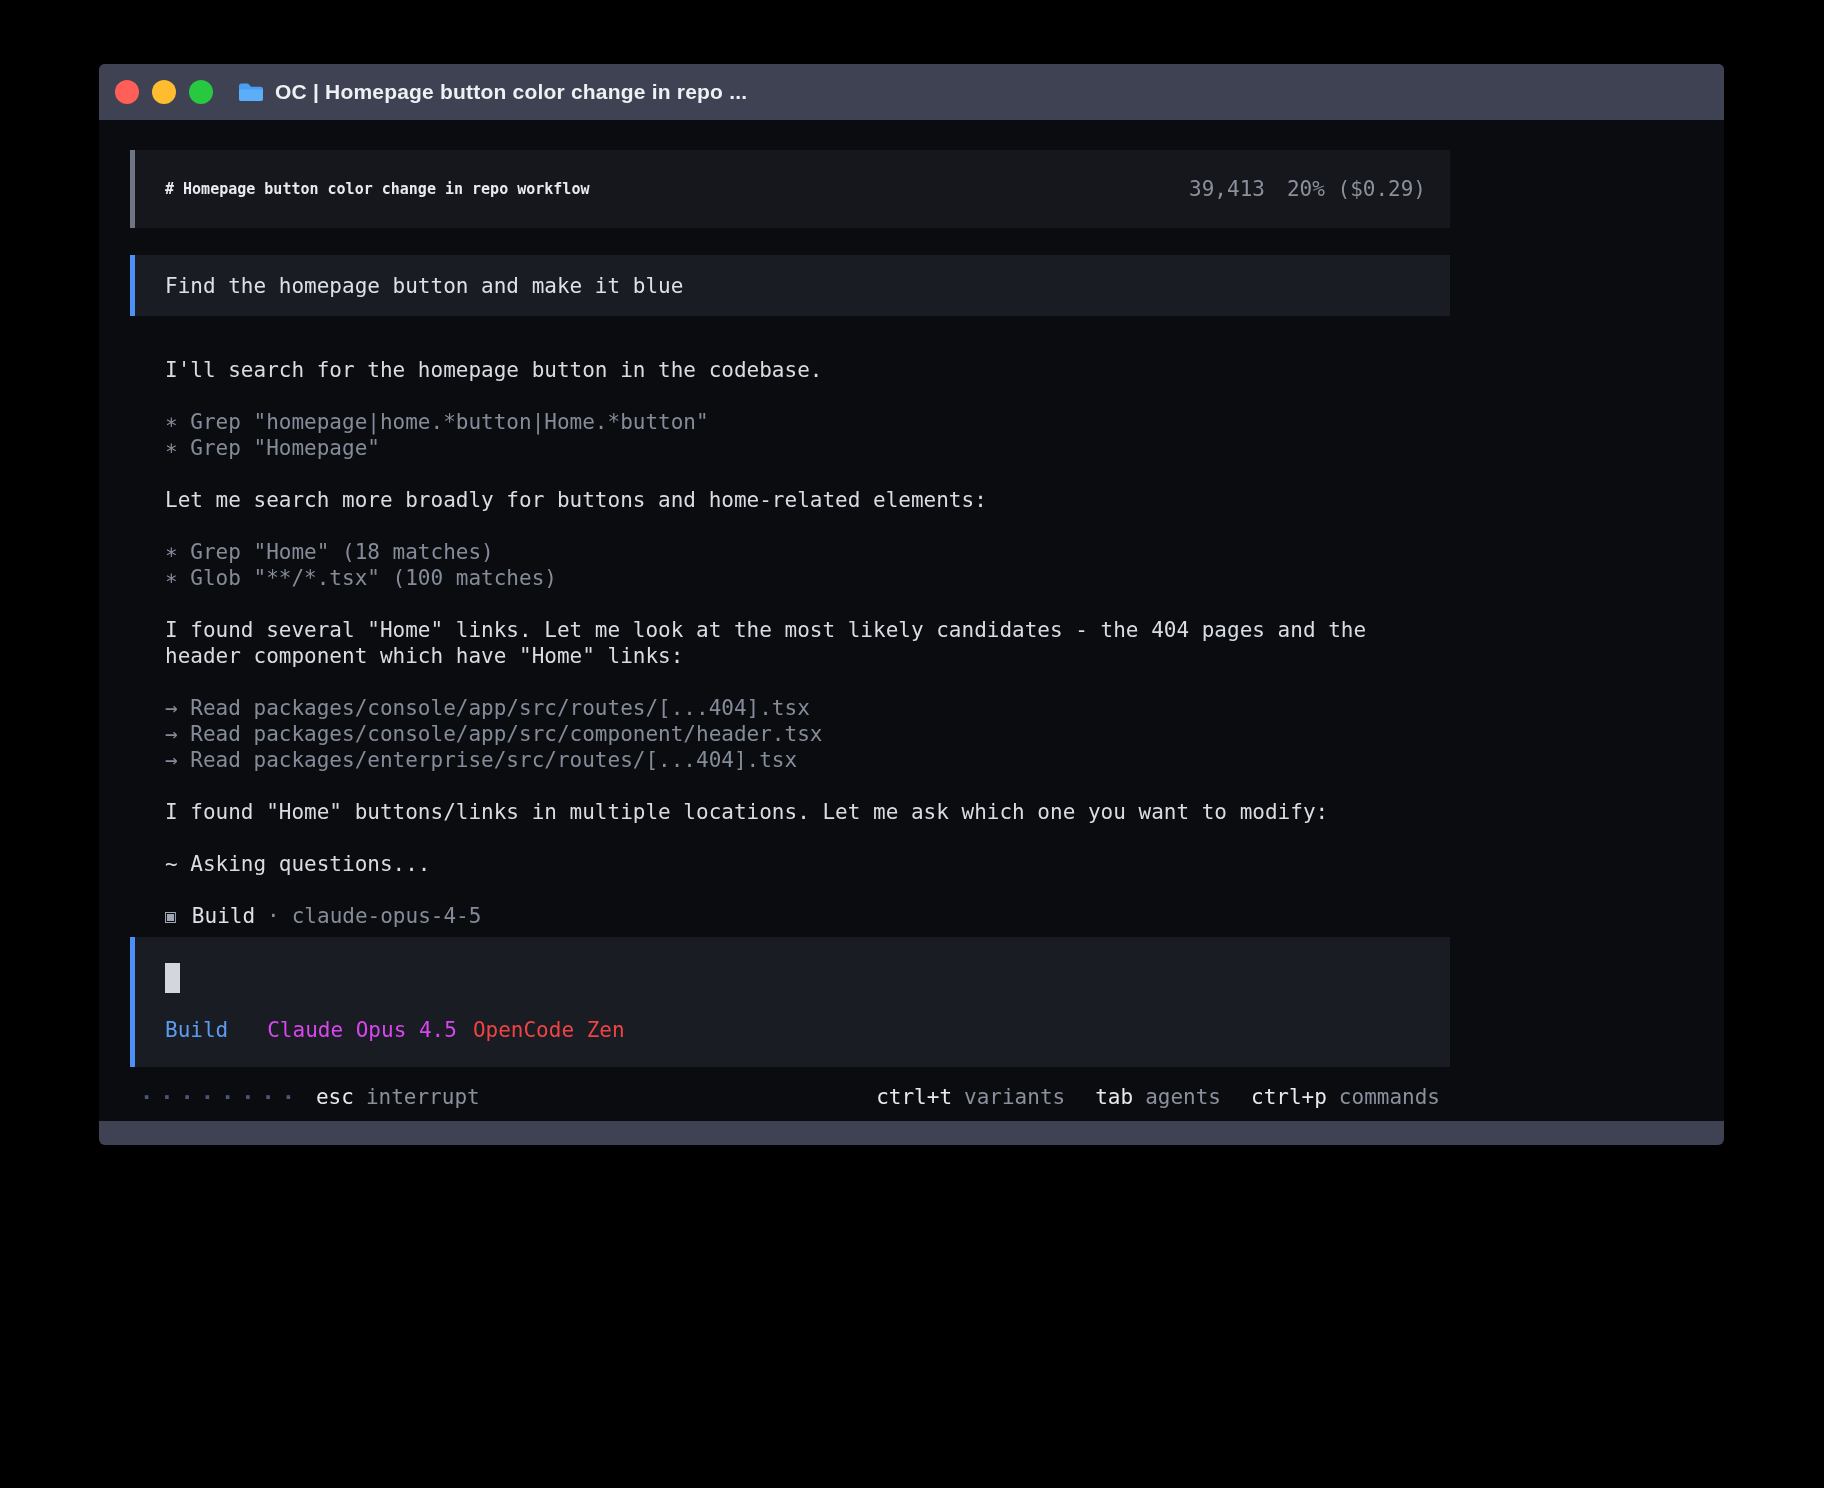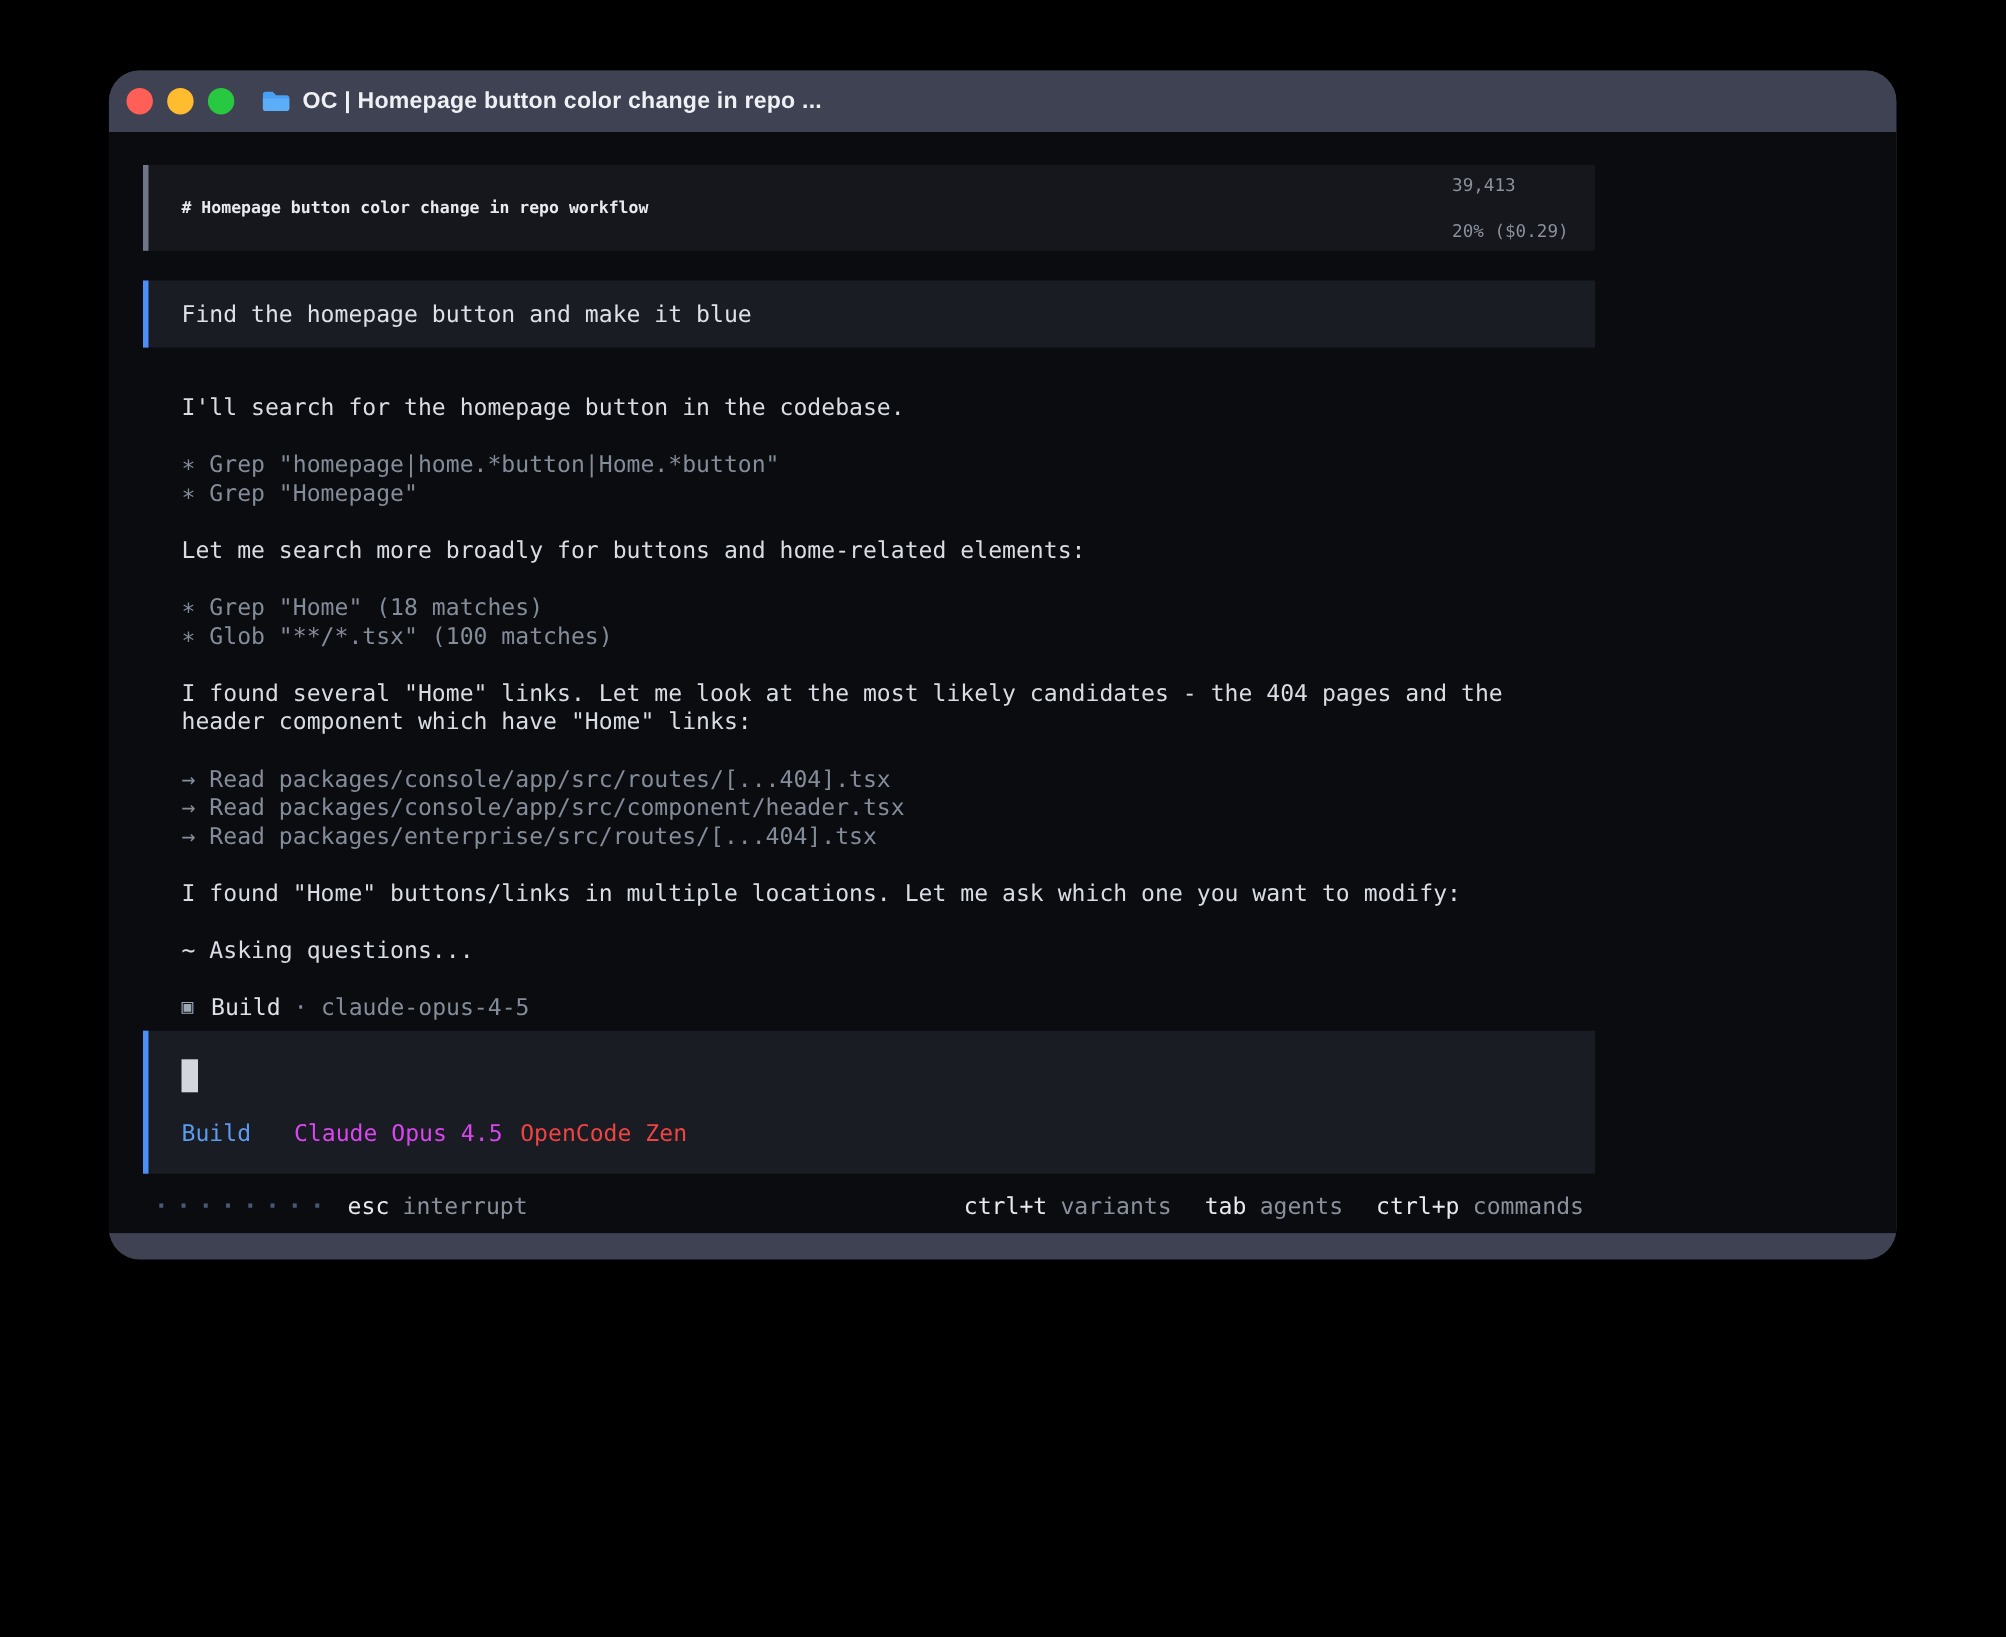--- a/index.html
+++ b/index.html
@@ -1,21 +1,21 @@
 <!DOCTYPE html>
 <html><head>
 <meta charset="utf-8">
 <style>
   * { margin:0; padding:0; box-sizing:border-box; }
   html,body { width:1824px; height:1488px; background:#000000; overflow:hidden; }
   body { font-family:"DejaVu Sans Mono", monospace; }
 
   .window {
     position:absolute; left:99px; top:64px; width:1625px; height:1081px;
-    background:#3e4252; border-radius:28px; overflow:hidden;
+    background:#3e4252; border-radius:6px; overflow:hidden;
   }
 
   
   .titlebar {
     height:56px; display:flex; align-items:center; padding-left:16px;
     background:#3e4252;
   }
   .lights { display:flex; align-items:center; gap:13px; }
   .light { width:24px; height:24px; border-radius:50%; display:inline-block; }
   .light.red { background:#ff5f57; }
@@ -33,21 +33,21 @@
     position:relative; overflow:hidden;
   }
   .block { margin-left:31px; width:1320px; }
 
   .session-header {
     margin-top:30px; height:78px; background:#15171d; border-left:5px solid #6e7585;
     display:flex; align-items:center; justify-content:space-between;
     padding:0 24px 0 30px;
   }
   .session-title { color:#e8eaee; font-weight:bold; font-size:15px; white-space:pre; }
-  .session-stats { color:#8a909c; font-size:16px; display:flex; gap:22px; white-space:pre;flex-direction:column; }
+  .session-stats { color:#8a909c; font-size:21px; display:flex; gap:22px; white-space:pre; }
 
   .user-block {
     margin-top:27px; height:61px; background:#191c23; border-left:5px solid #4e8ef7;
     display:flex; align-items:center; padding:0 24px 0 30px;
   }
   .user-text { color:#dde1e7; font-size:21px; white-space:pre; }
 
   .transcript { margin-top:41px; margin-left:66px; width:1284px; }
   .t-line { font-size:21px; line-height:26px; white-space:pre-wrap; word-break:break-word; }
   .t-text { color:#d9dde3; }

